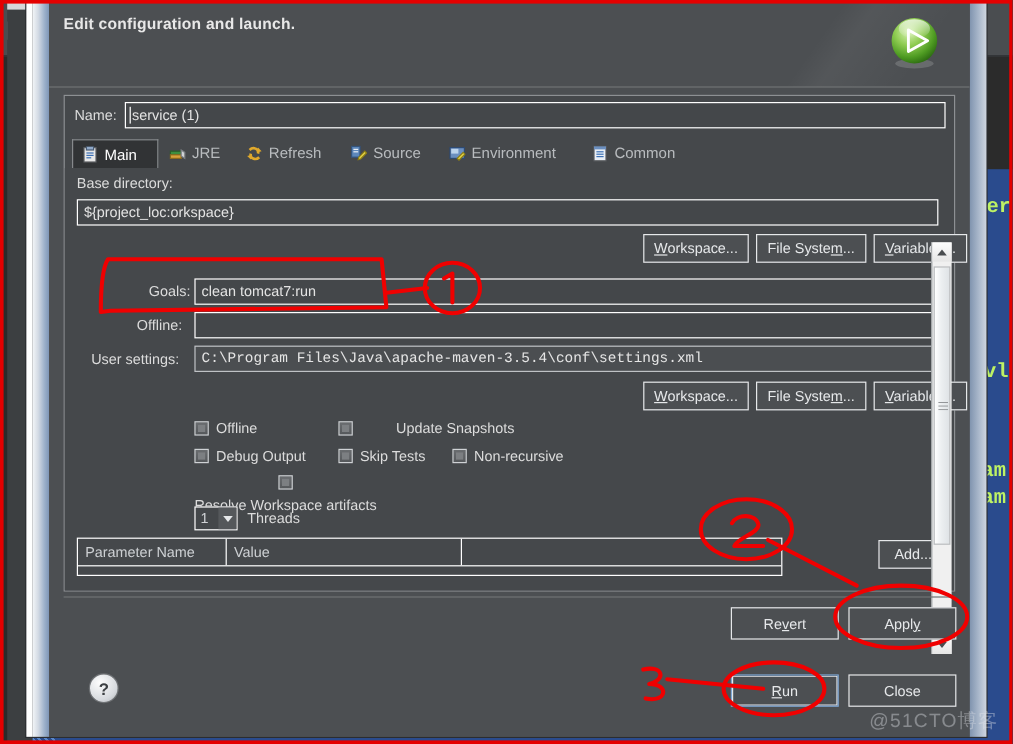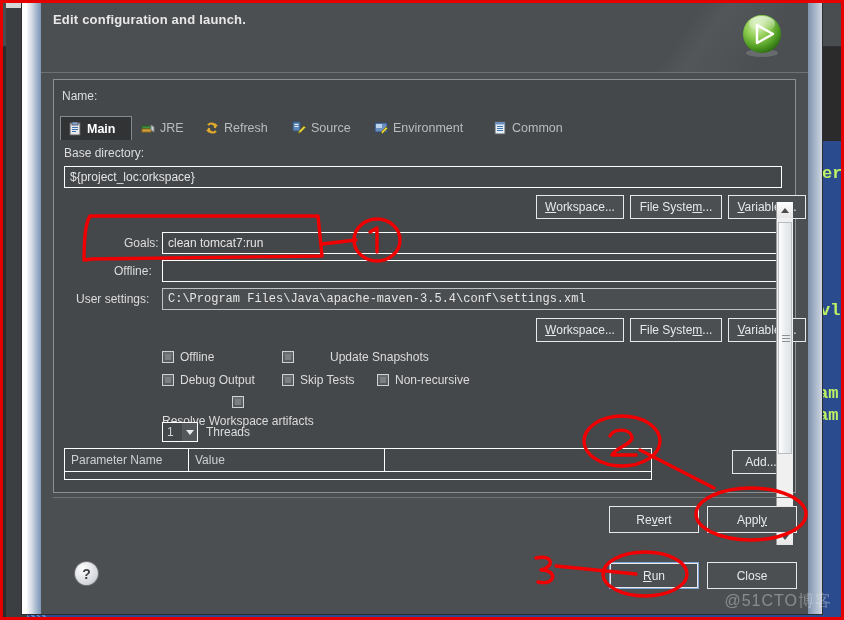--- a/index.html
+++ b/index.html
@@ -166,21 +166,21 @@
     position: absolute; top: 0; height: 24px;
     display: flex; align-items: center; gap: 5px;
     padding: 0 7px;
     box-sizing: border-box;
     color: #b9bcbf; font-size: 12.5px;
     cursor: default;
   }
   .tab.active {
     background: #313335;
     color: #ffffff;
-    font-weight: bold;
+    font-weight: normal;
     border-top: 1px solid #86898c;
     border-left: 1px solid #86898c;
     border-right: 1px solid #86898c;
     height: 25px;
   }
   .tab-ico { width: 14px; height: 14px; display:block; }
 
   
   .tabpage {
     position: absolute; left: 0; top: 60px; right: 0; bottom: 0;
@@ -403,20 +403,24 @@
             <ellipse cx="24" cy="12" rx="13" ry="8" fill="url(#ghl)"></ellipse>
             <polygon points="19,13 35,22 19,31" fill="none" stroke="#ffffff" stroke-width="2.4" stroke-linejoin="round"></polygon>
           </svg>
         </div>
       </div>
 
       <div class="dlg-content">
 
         <div class="name-row">
           <span class="name-label">Name:</span>
+          <div class="name-input">
+            <span class="caret"></span>
+            <span class="val">service (1)</span>
+          </div>
         </div>
 
         <div class="tabbar">
 
           <div class="tab active" style="left:6px;width:72px;">
             <span class="tab-ico">
               <svg viewBox="0 0 14 14" width="14" height="14">
                 <rect x="2" y="1" width="10" height="12" fill="#e8e8e8" stroke="#5a5d60"></rect>
                 <rect x="4" y="0" width="6" height="3" fill="#8fa8c8" stroke="#4a5d75"></rect>
                 <rect x="4" y="5" width="6" height="1" fill="#3c70b5"></rect>

